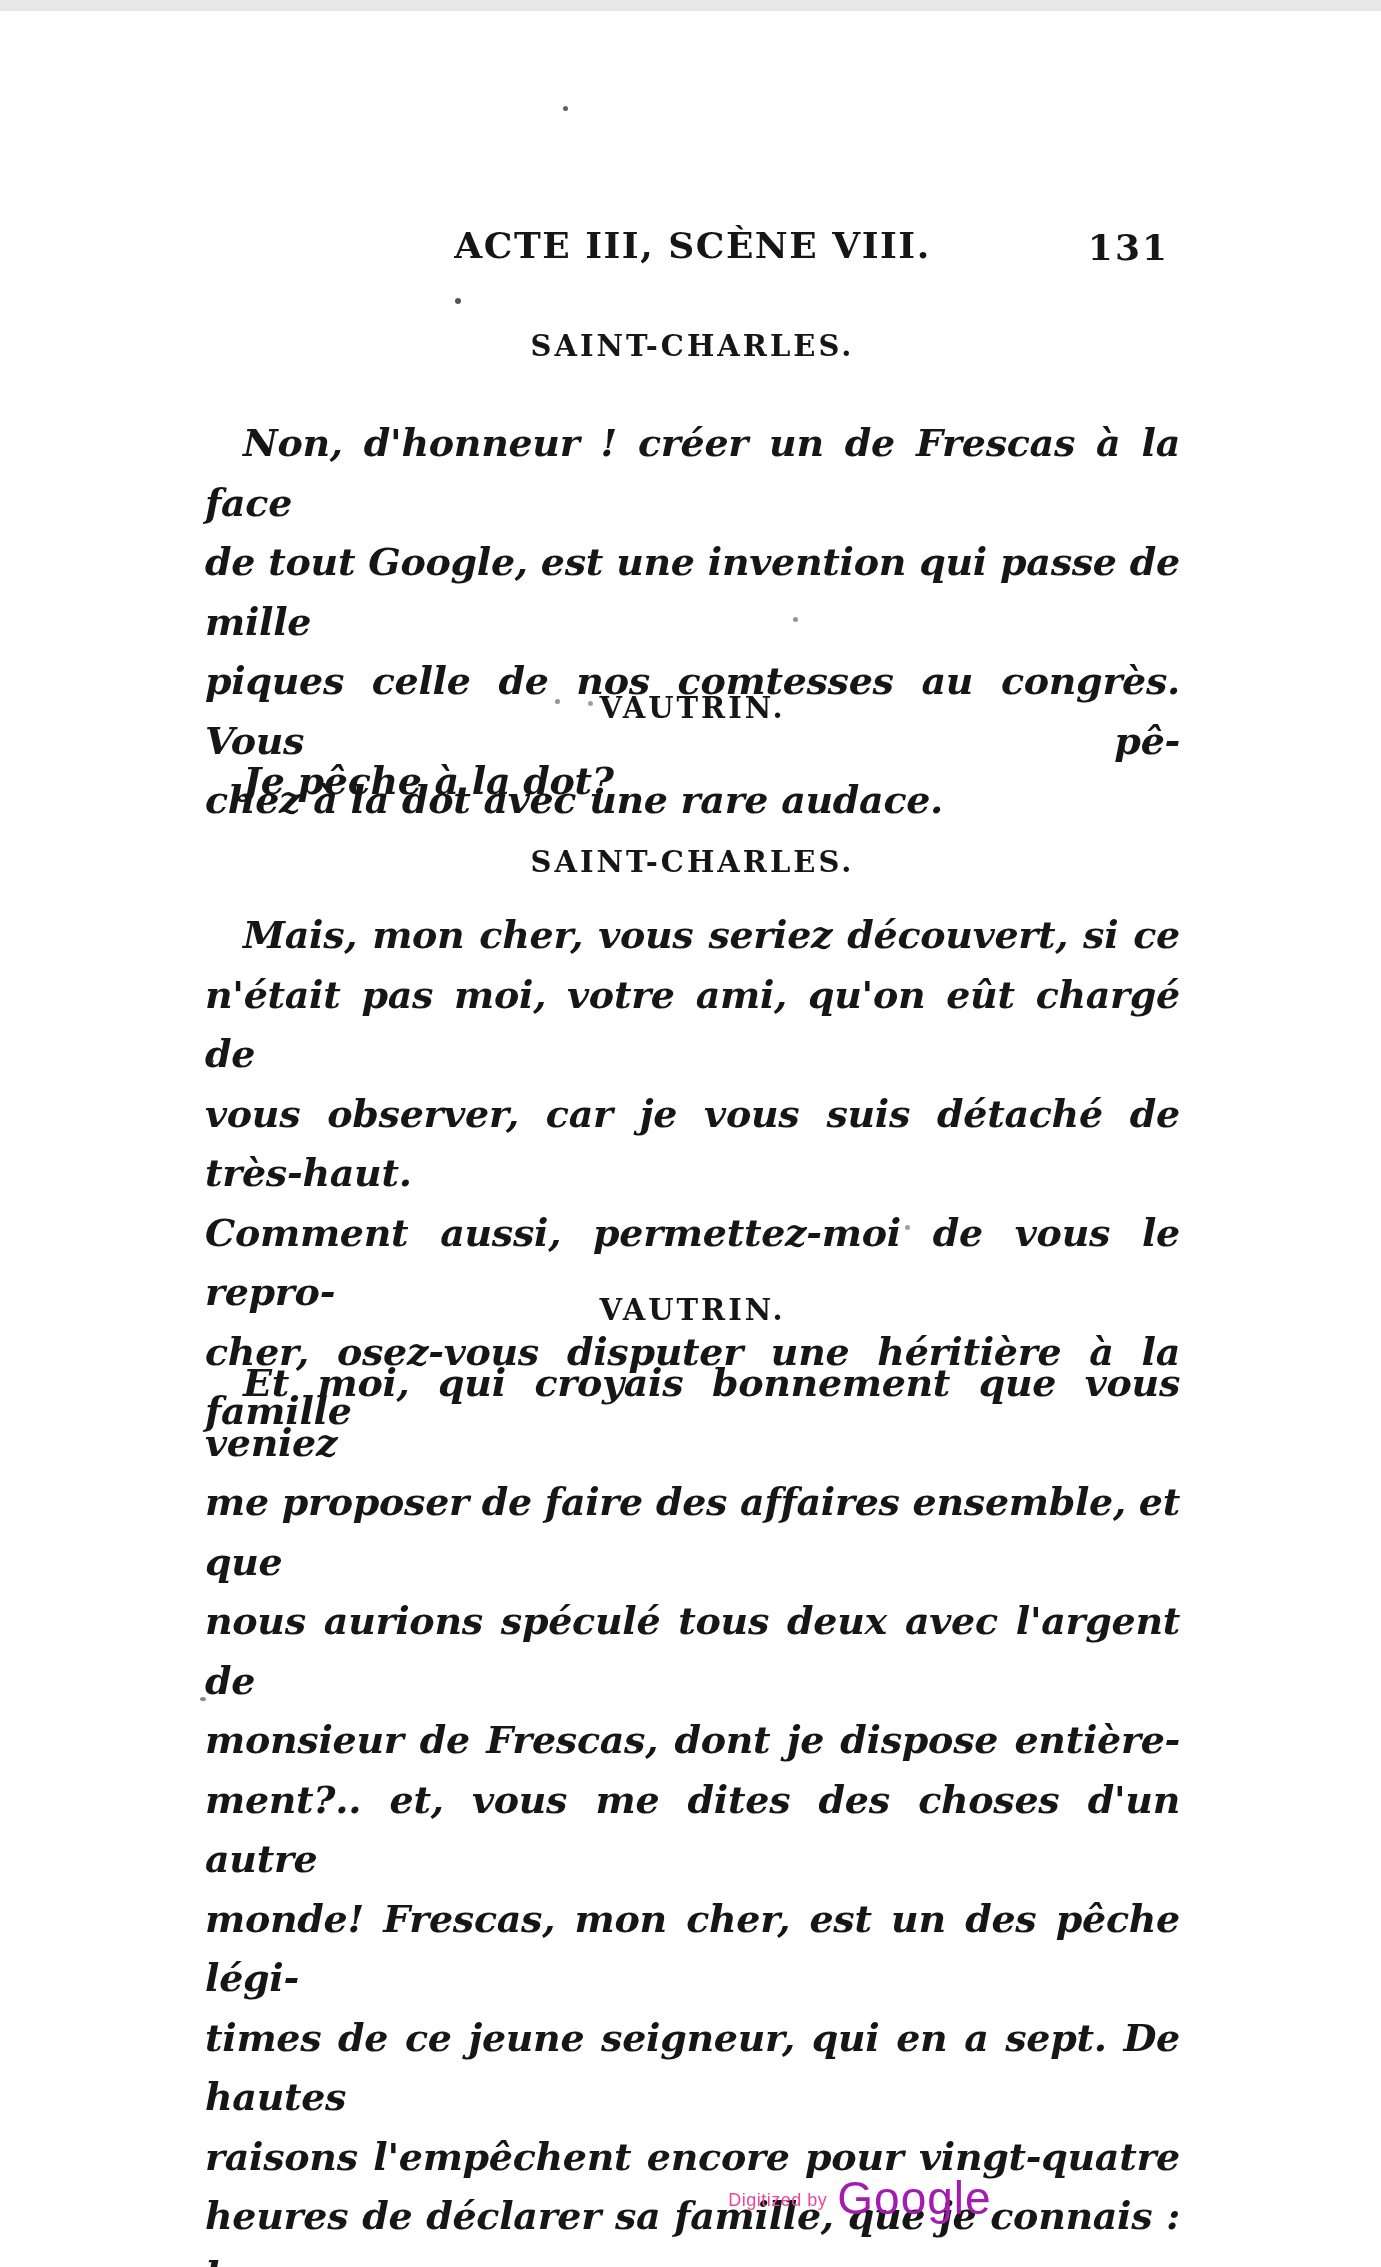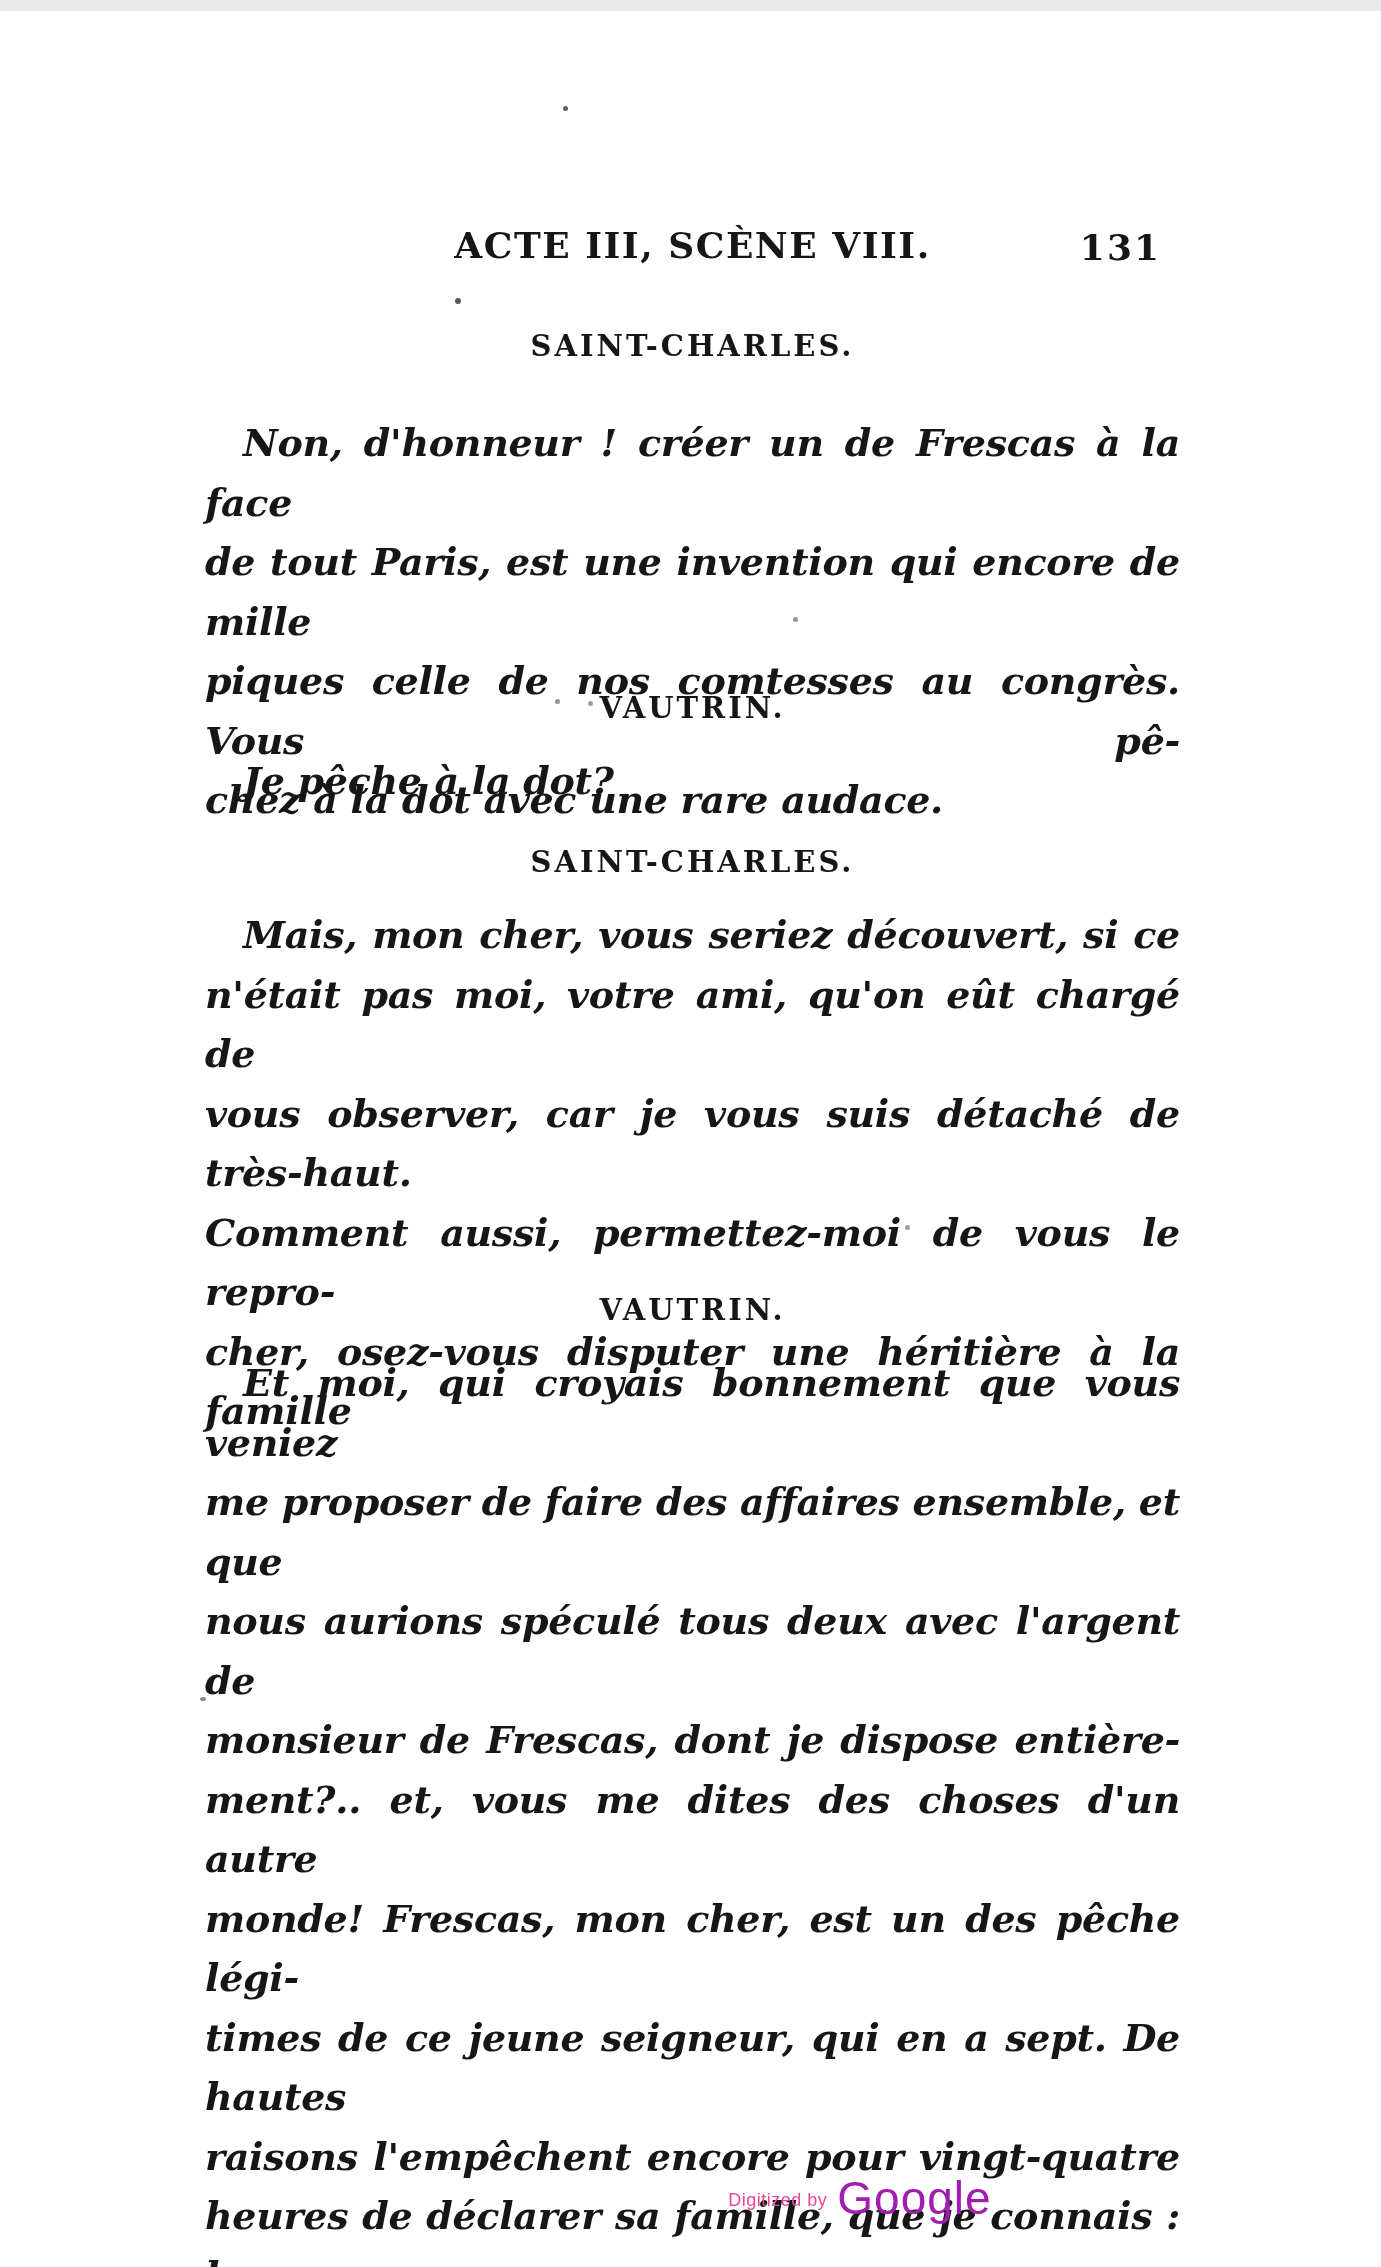--- a/index.html
+++ b/index.html
@@ -22,21 +22,21 @@
     width: 975px;
     text-align: center;
     font-size: 36px;
     font-weight: bold;
     letter-spacing: 1.5px;
     white-space: nowrap;
   }
   .page-number {
     position: absolute;
     top: 215px;
-    right: 220px;
+    right: 212px;
     font-size: 36px;
     font-weight: bold;
     letter-spacing: 2px;
   }
 
   
   .speaker {
     position: absolute;
     left: 205px;
     width: 975px;
@@ -111,21 +111,21 @@
 <body>
 
 <div class="page">
 
   <div class="running-head">ACTE III, SCÈNE VIII.</div>
   <div class="page-number">131</div>
 
   <div class="speaker" style="top:318px">SAINT-CHARLES.</div>
   <div class="para" style="top:402px">
     <div class="ln first">Non, d'honneur ! créer un de Frescas à la face</div>
-    <div class="ln">de tout Paris, est une invention qui encore de mille</div>
+    <div class="ln">de tout Google, est une invention qui passe de mille</div>
     <div class="ln">piques celle de nos comtesses au congrès. Vous pê-</div>
     <div class="ln lastline">chez à la dot avec une rare audace.</div>
   </div>
 
   <div class="speaker" style="top:680px">VAUTRIN.</div>
   <div class="para" style="top:740px">
     <div class="ln plain first">Je pêche à la dot?</div>
   </div>
 
   <div class="speaker" style="top:834px">SAINT-CHARLES.</div>

